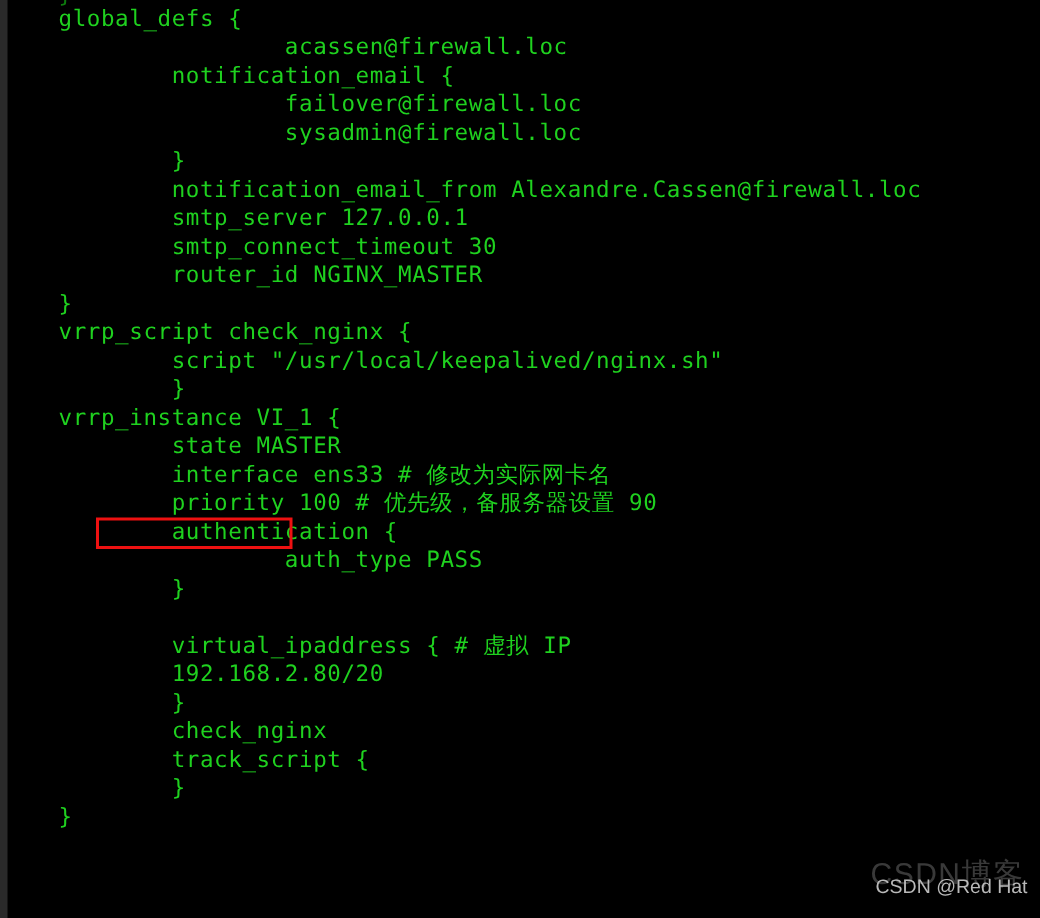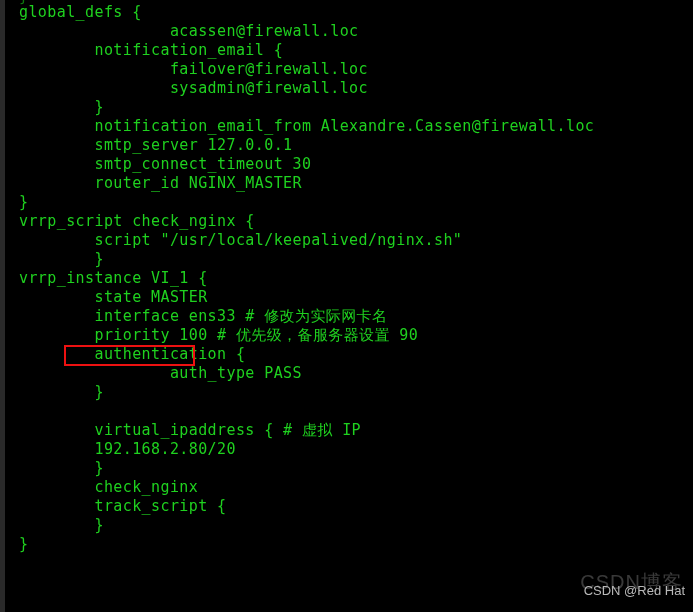--- a/index.html
+++ b/index.html
@@ -44,20 +44,21 @@
 
   .code-line {
     height: 19px;
     line-height: 19px;
     font-size: 15px;
     color: #1fd11f;
     white-space: pre;
     letter-spacing: 0.4px;
     padding-left: 14px;
     position: relative;
+    margin-left: 20px;
   }
 
   .code-line.blank { color: transparent; }
 
   
   #priority-highlight {
     position: absolute;
     left: 59px;
     top: 345px;
     width: 131px;

